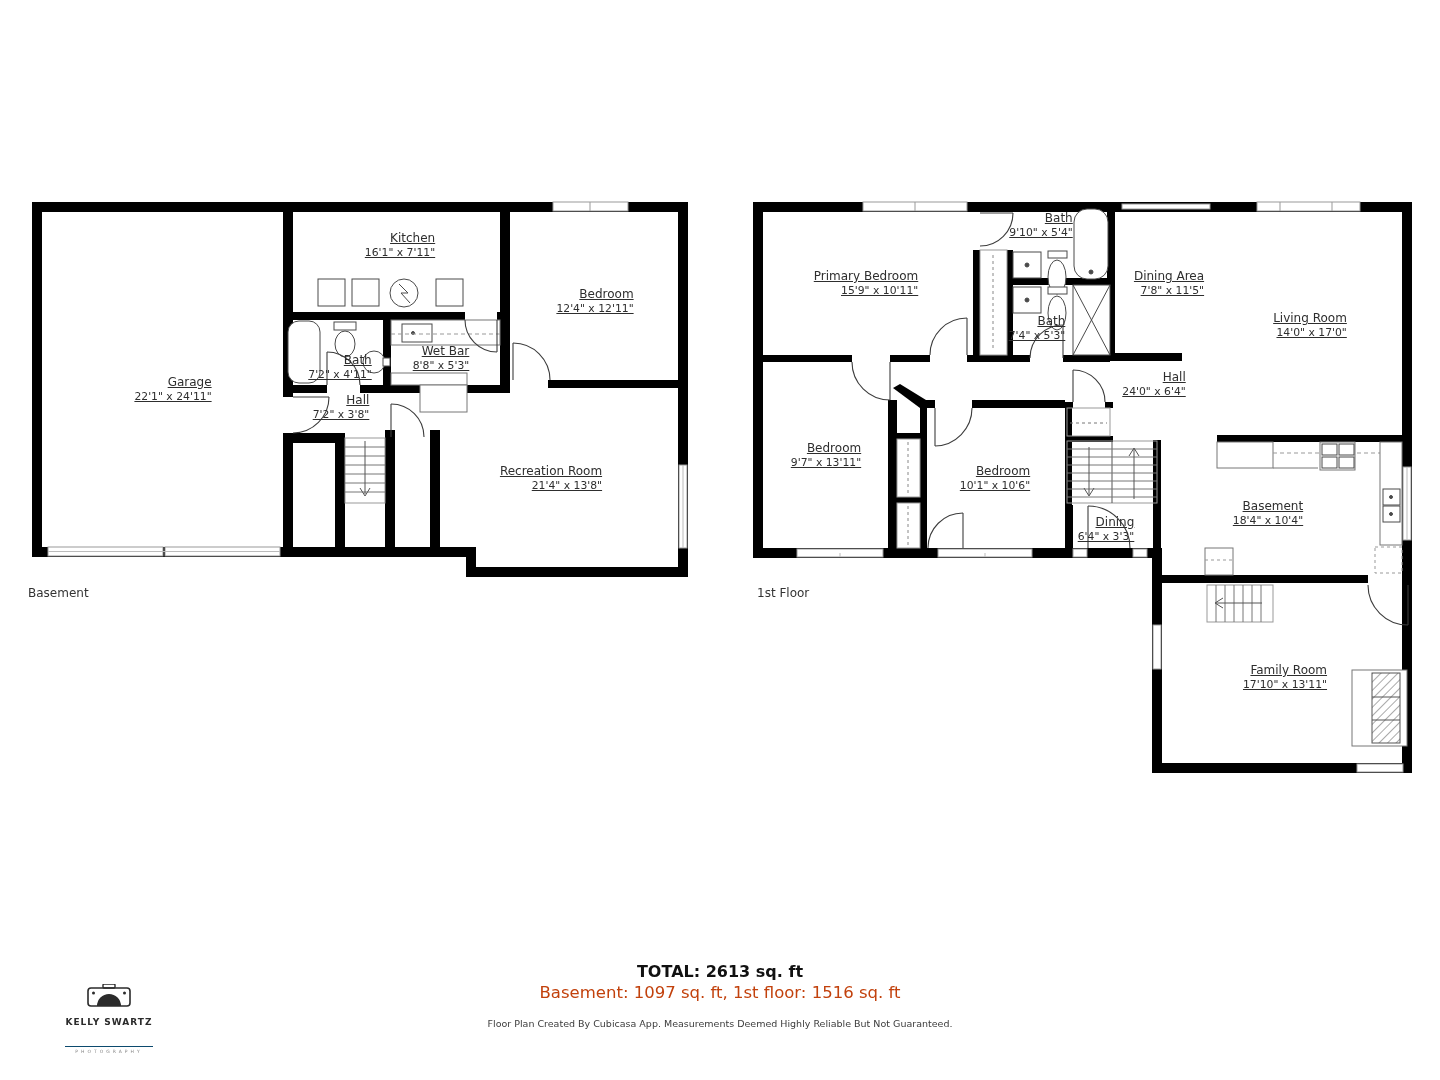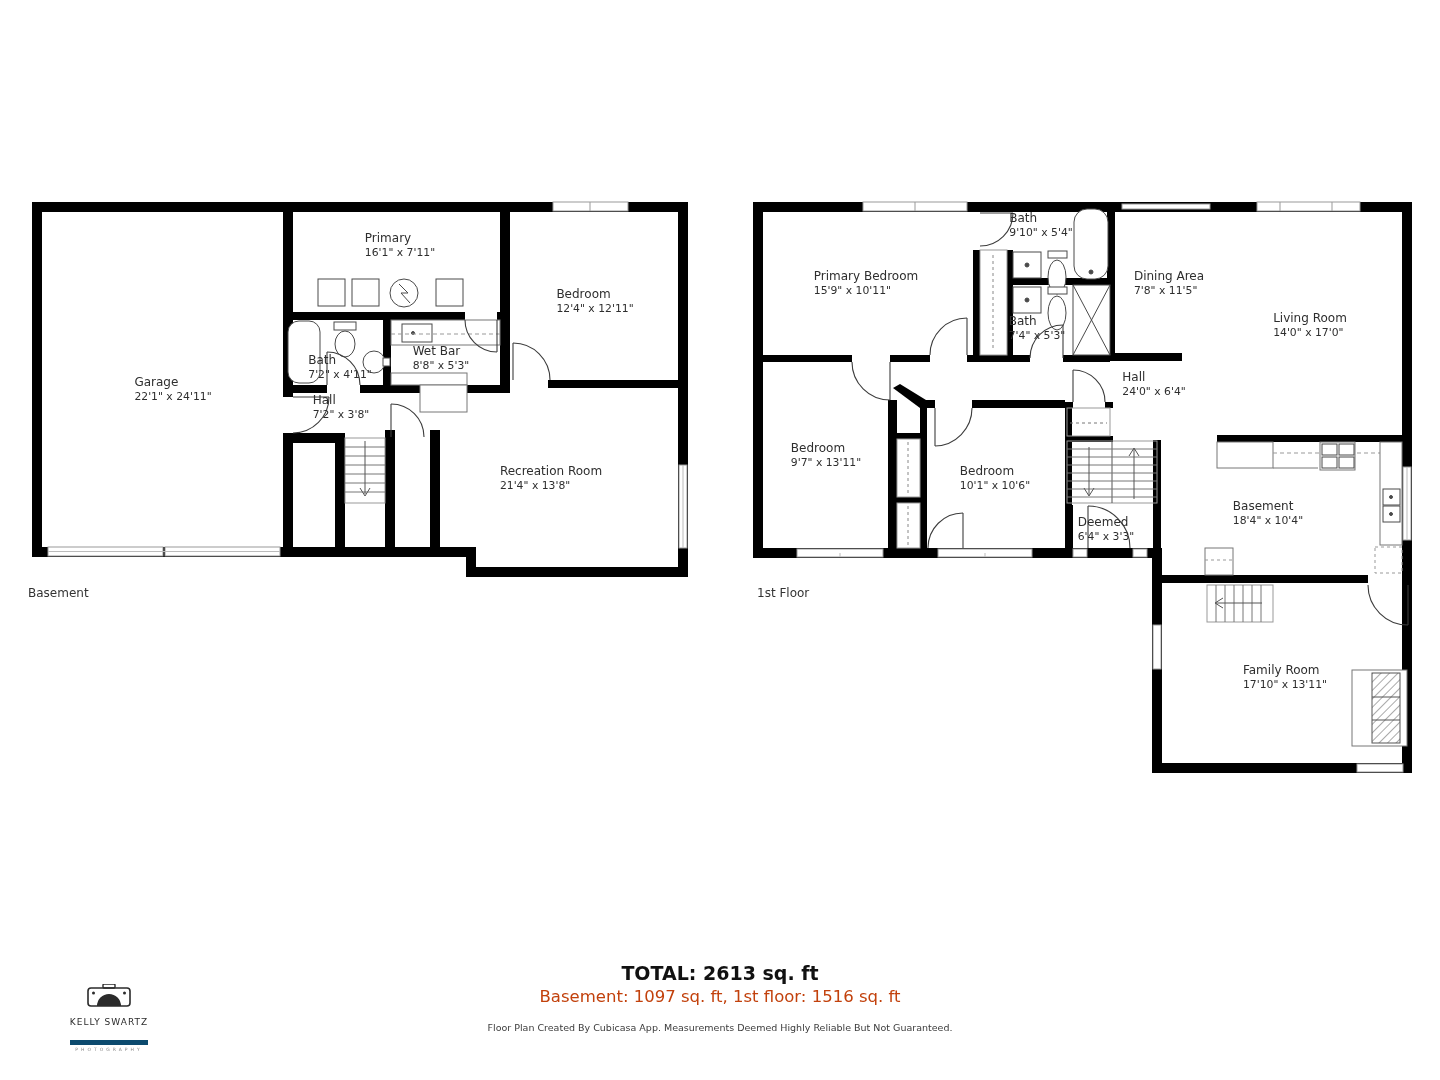--- a/index.html
+++ b/index.html
@@ -1,30 +1,30 @@
 <!DOCTYPE html>
 <html><head>
 <meta charset="utf-8">
 <style>
   html,body{margin:0;padding:0;background:#ffffff;}
   body{width:1440px;height:1080px;position:relative;overflow:hidden;
        font-family:"DejaVu Sans","Liberation Sans",sans-serif;color:#2d2d2d;}
   #plan-canvas{position:absolute;left:0;top:0;}
-  .room-label{position:absolute;transform:translateX(-50%);text-align:left;
-              color:#2e2e2e;line-height:1.22;white-space:nowrap;}
+  .room-label{position:absolute;transform:translateX(-50%);text-align:right;
+              color:#2e2e2e;line-height:1.22;white-space:nowrap;text-decoration:underline;}
   .room-name{font-size:12px;display:block;}
   .room-dims{font-size:10.8px;display:block;}
   .floor-label{position:absolute;font-size:12px;color:#333;}
   #summary{position:absolute;left:0;top:962px;width:1440px;text-align:center;color:#111;}
-  .summary-total{font-size:19px;font-weight:bold;line-height:1.25;}
+  .summary-total{font-size:16px;font-weight:bold;line-height:1.25;}
   .summary-line{font-size:16.5px;line-height:1.32;color:#c2410c;}
   .summary-disclaimer{font-size:9.5px;color:#3c3c3c;margin-top:14px;}
   #logo{position:absolute;left:50px;top:984px;width:118px;text-align:center;color:#2b2b2b;}
-  #logo .logo-title{font-size:9px;font-weight:normal;letter-spacing:1px;
-        border-bottom:5px solid #0c4a6e;display:inline-block;padding-bottom:13px;}
+  #logo .logo-title{font-size:9px;font-weight:bold;letter-spacing:1px;
+        border-bottom:1px solid #0c4a6e;display:inline-block;padding-bottom:19px;}
   #logo .logo-sub{font-size:4.5px;letter-spacing:3px;color:#8a8a8a;display:block;margin-top:2px;}
 </style>
 </head>
 <body>
 
 <svg id="plan-canvas" width="1440" height="1080" viewBox="0 0 1440 1080">
   <defs>
     <pattern id="hatch" width="6" height="6" patternUnits="userSpaceOnUse" patternTransform="rotate(45)">
       <line x1="0" y1="0" x2="0" y2="6" stroke="#555" stroke-width="1"></line>
     </pattern>
@@ -280,21 +280,21 @@
         <path d="M963,513 A35,35 0 0 0 928,548"></path>
     </g>
   </g>
 </svg>
 
 <div class="room-label" style="left:173px;top:375px">
   <span class="room-name">Garage</span>
     <span class="room-dims">22'1" x 24'11"</span>
   </div>
 <div class="room-label" style="left:400px;top:231px">
-  <span class="room-name">Primary</span>
+  <span class="room-name">Kitchen</span>
     <span class="room-dims">16'1" x 7'11"</span>
   </div>
 <div class="room-label" style="left:595px;top:287px">
   <span class="room-name">Bedroom</span>
     <span class="room-dims">12'4" x 12'11"</span>
   </div>
 <div class="room-label" style="left:340px;top:353px">
   <span class="room-name">Bath</span>
     <span class="room-dims">7'2" x 4'11"</span>
   </div>
@@ -337,21 +337,21 @@
   </div>
 <div class="room-label" style="left:826px;top:441px">
   <span class="room-name">Bedroom</span>
     <span class="room-dims">9'7" x 13'11"</span>
   </div>
 <div class="room-label" style="left:995px;top:464px">
   <span class="room-name">Bedroom</span>
     <span class="room-dims">10'1" x 10'6"</span>
   </div>
 <div class="room-label" style="left:1106px;top:515px">
-  <span class="room-name">Deemed</span>
+  <span class="room-name">Dining</span>
     <span class="room-dims">6'4" x 3'3"</span>
   </div>
 <div class="room-label" style="left:1268px;top:499px">
   <span class="room-name">Basement</span>
     <span class="room-dims">18'4" x 10'4"</span>
   </div>
 <div class="room-label" style="left:1285px;top:663px">
   <span class="room-name">Family Room</span>
     <span class="room-dims">17'10" x 13'11"</span>
   </div>

